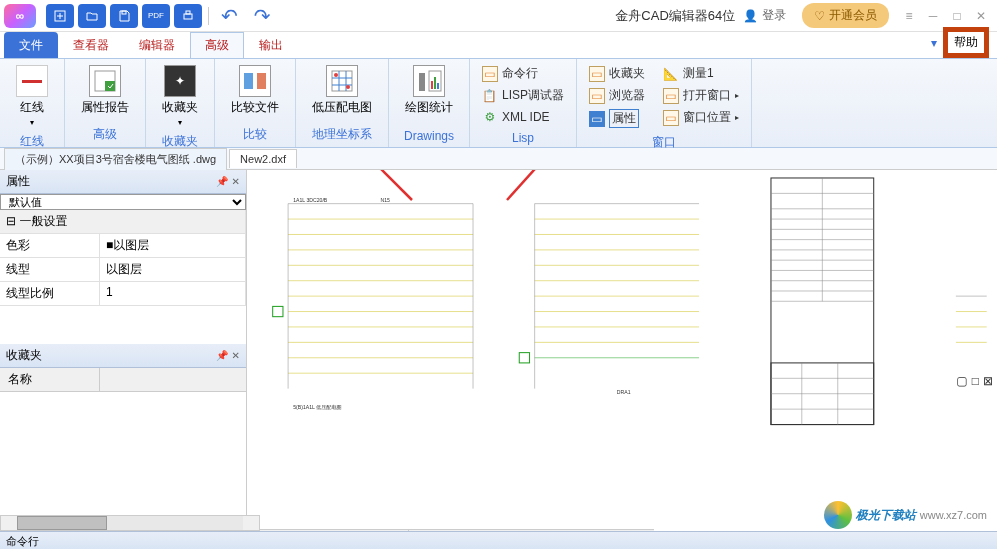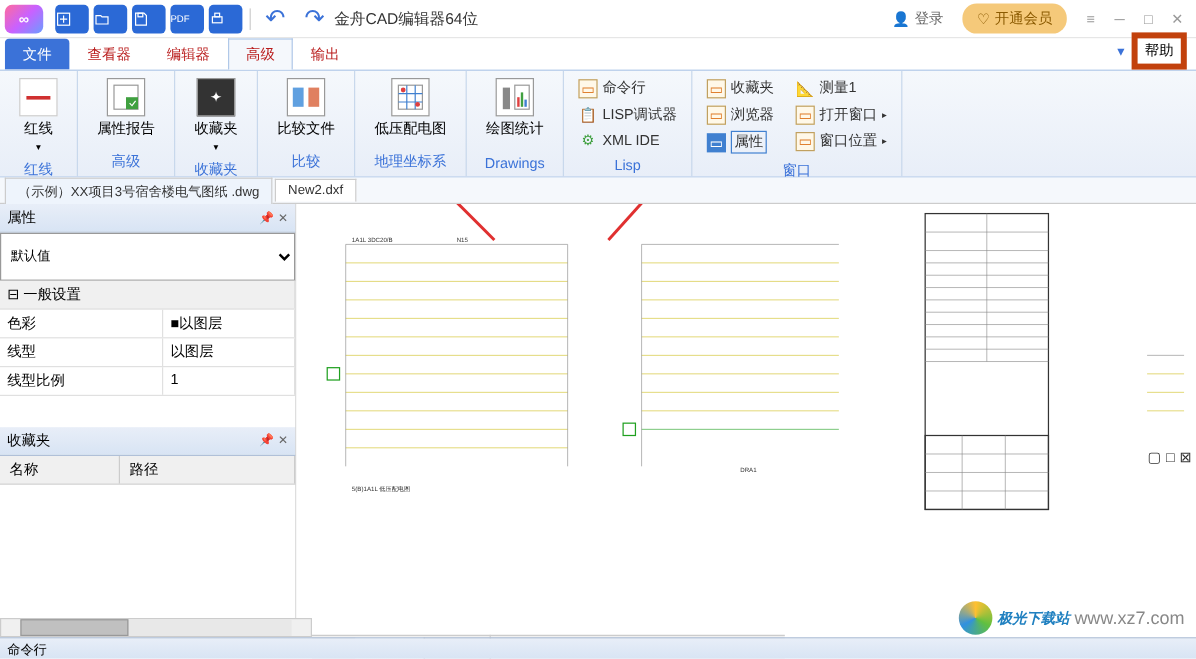--- a/index.html
+++ b/index.html
@@ -1,21 +1,21 @@
 <!DOCTYPE html>
 <html><head>
 <meta charset="utf-8">
 <style>
 *{margin:0;padding:0;box-sizing:border-box;font-family:"Microsoft YaHei",Arial,sans-serif;font-size:12px}
 body{width:997px;height:549px;background:#fff;overflow:hidden;position:relative}
 .titlebar{height:32px;background:#fff;display:flex;align-items:center;border-bottom:1px solid #e0e0e0;padding:0 4px}
 .logo{width:32px;height:24px;background:linear-gradient(135deg,#ff6b9d,#c961ff,#6b9dff);border-radius:6px;margin-right:8px;display:flex;align-items:center;justify-content:center;color:#fff;font-weight:bold}
-.tb-btn{width:28px;height:24px;background:#2b69d6;margin:0 2px;border-radius:4px;display:flex;align-items:center;justify-content:flex-start;color:#fff;cursor:pointer}
+.tb-btn{width:28px;height:24px;background:#2b69d6;margin:0 2px;border-radius:4px;display:flex;align-items:center;justify-content:center;color:#fff;cursor:pointer}
 .tb-sep{width:1px;height:18px;background:#ccc;margin:0 4px}
-.title-text{flex:1;text-align:left;color:#333;font-size:13px}
+.title-text{flex:1;text-align:right;color:#333;font-size:13px}
 .login-btn{display:flex;align-items:center;gap:4px;padding:0 8px;color:#666;cursor:pointer}
 .vip-btn{background:#f5c97a;color:#8b5a00;padding:4px 12px;border-radius:12px;margin:0 8px;cursor:pointer;display:flex;align-items:center;gap:4px}
 .win-btn{width:24px;height:24px;display:flex;align-items:center;justify-content:center;color:#999;cursor:pointer}
 .tabs{height:26px;display:flex;align-items:flex-end;padding-left:4px;background:#fff}
 .tab{padding:4px 14px;color:#b91c1c;cursor:pointer;border:1px solid transparent;border-bottom:none}
 .tab.active{background:#3b72d8;color:#fff;border-radius:4px 4px 0 0}
 .help-area{margin-left:auto;display:flex;align-items:center;padding-right:8px;gap:6px}
 .ribbon{height:90px;background:linear-gradient(#f5f8fc,#e8eef8);border-top:1px solid #b0c8e8;border-bottom:1px solid #b0c8e8;display:flex}
 .rib-grp{display:flex;flex-direction:column;border-right:1px solid #c8d8ec;padding:2px 4px}
 .rib-items{flex:1;display:flex;align-items:flex-start;gap:2px}
@@ -27,26 +27,26 @@
 .rib-small .si{width:16px;height:16px;display:inline-flex;align-items:center;justify-content:center}
 .orange{color:#e08030}
 .boxed{border:1px solid #c0a060;padding:1px 4px;background:#fff8e8}
 .doctabs{height:22px;background:#f5f8fc;border-bottom:1px solid #ccc;display:flex;align-items:center;padding-left:4px}
 .doctab{padding:3px 10px;border:1px solid #ccc;border-bottom:none;background:#fff;margin-right:2px;cursor:pointer;font-size:11px;color:#333}
 .doctab.active{background:#eef4fc}
 .content{display:flex;height:355px}
 .left-panel{width:247px;display:flex;flex-direction:column;border-right:1px solid #ccc}
 .panel-hdr{background:linear-gradient(#e8eef8,#d8e4f4);padding:3px 6px;border-bottom:1px solid #b0c0d8;display:flex;align-items:center;justify-content:space-between;font-size:11px}
 .pin{font-size:10px;color:#666}
-.combo{width:100%;border:1px solid #999;padding:12px 4px;background:#fff;font-size:11px}
+.combo{width:100%;border:1px solid #999;padding:0 4px;background:#fff;font-size:11px}
 .prop-table{flex:1;background:#fff;overflow:auto}
 .prop-row{display:flex;border-bottom:1px solid #e0e0e0;font-size:11px}
 .prop-row.hdr{background:#f0f0f0}
 .prop-cell{padding:3px 6px;border-right:1px solid #e0e0e0}
-.prop-cell:first-child{width:136px}
+.prop-cell:first-child{width:100px}
 .prop-cell:last-child{flex:1}
 .fav-hdr{display:flex;border-bottom:1px solid #ccc;font-size:11px;background:#f0f0f0}
 .fav-hdr div{padding:3px 8px;border-right:1px solid #ccc}
 .canvas{flex:1;background:#fff;position:relative;overflow:hidden}
 .btm-tabs{position:absolute;bottom:0;left:260px;height:20px;display:flex;align-items:center;background:#f0f0f0;border-top:1px solid #ccc;font-size:11px}
 .btm-tab{padding:2px 12px;border-right:1px solid #ccc;cursor:pointer}
 .cmdline{position:absolute;bottom:0;left:0;right:0;height:18px;background:linear-gradient(#e8eef8,#d8e4f4);border-top:1px solid #b0c0d8;padding:2px 6px;font-size:11px}
 .wm{position:absolute;right:10px;bottom:20px;display:flex;align-items:center;gap:4px;font-size:14px;color:#2080c0}
 .wm-ico{width:28px;height:28px;border-radius:50%;background:conic-gradient(#ffc030,#60c040,#3090e0,#ffc030)}
 .scrollbar-h{position:absolute;bottom:18px;left:0;width:260px;height:16px;background:#f0f0f0;border:1px solid #ccc}
@@ -289,21 +289,20 @@
           <div class="prop-cell">线型比例</div>
           <div class="prop-cell">1</div>
         </div>
     </div>
     <div class="panel-hdr">
         <span>收藏夹</span>
         <span class="pin">📌 ✕</span>
       </div>
     <div class="fav-hdr">
         <div style="width:100px">名称</div>
-        <div style="flex:1">路径</div>
       </div>
     <div style="flex:1;background:#fff"></div>
   </div>
 
   <div class="canvas">
     <div class="close-x">
         <span>▢</span>
         <span>□</span>
         <span>⊠</span>
       </div>
@@ -401,14 +400,14 @@
     <div class="sb-track">
       <div class="sb-thumb"></div>
     </div>
   </div>
 
 <div class="cmdline">命令行</div>
 
 <div class="wm">
   <div class="wm-ico"></div>
   <span style="font-style:italic;font-weight:bold">极光下载站</span>
-  <span style="font-size:15px;color:#888">www.xz7.com</span>
+  <span style="font-size:11px;color:#888">www.xz7.com</span>
 </div>
 
 </body></html>

